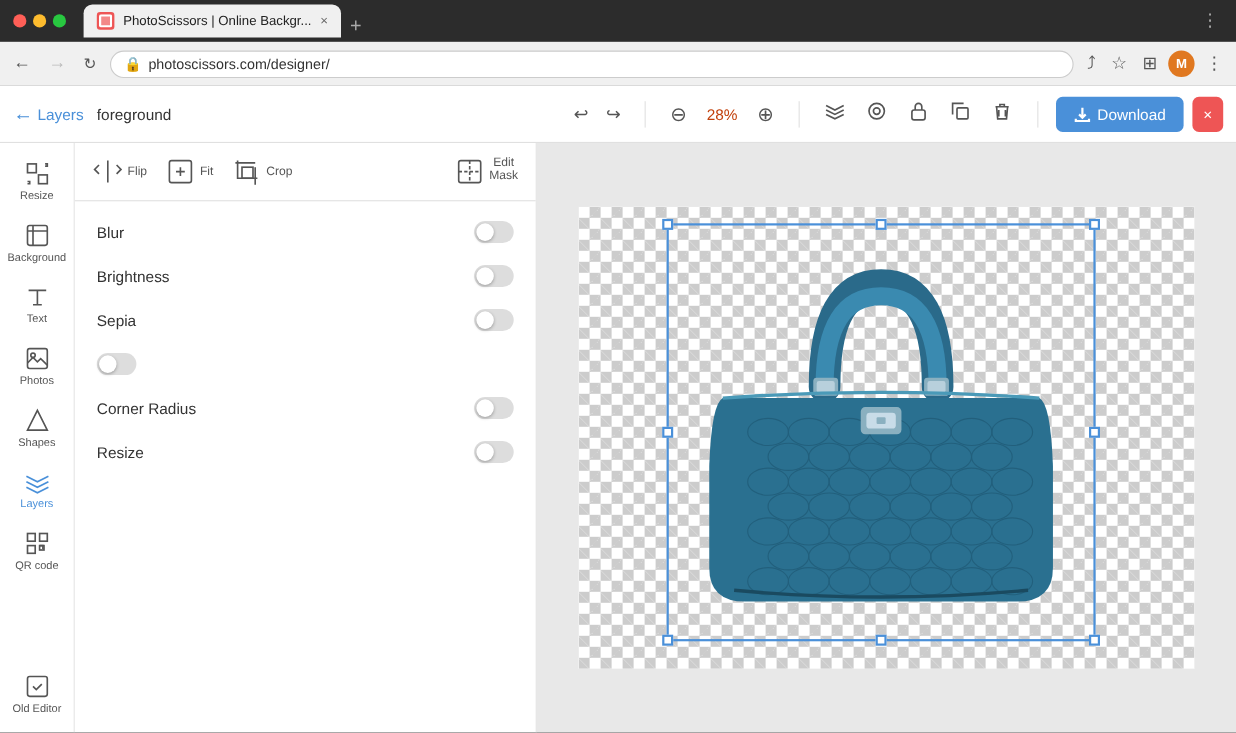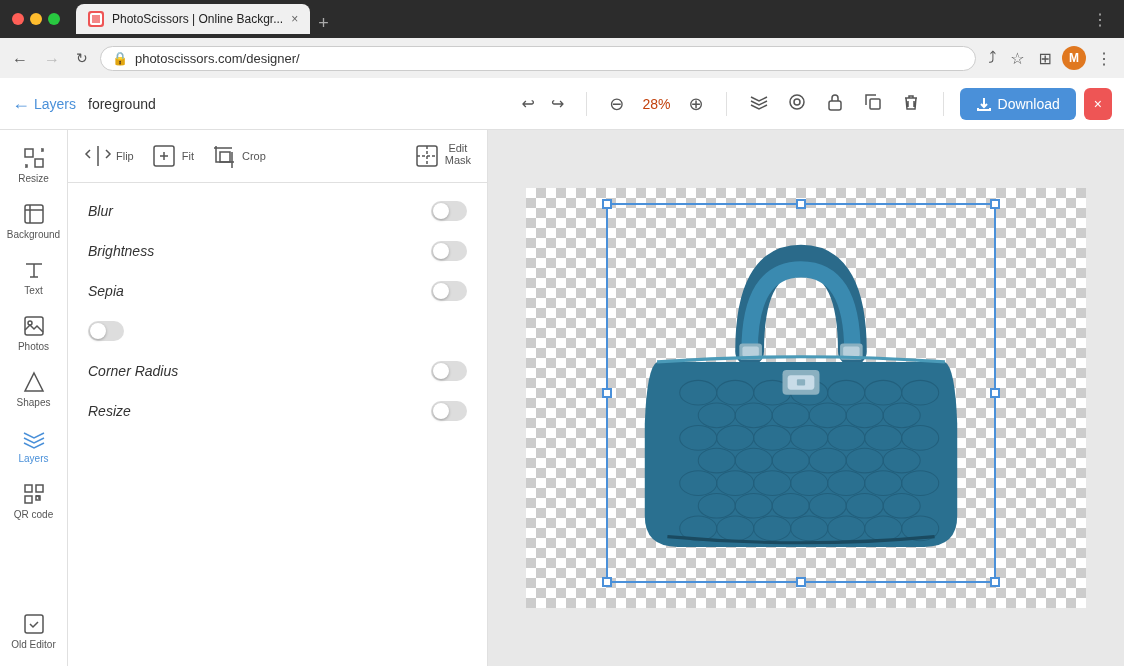--- a/index.html
+++ b/index.html
@@ -60,21 +60,21 @@
     
     .edit-panel { width: 420px; background: white; border-right: 1px solid #e0e0e0; display: flex; flex-direction: column; }
     .edit-tools { display: flex; align-items: center; padding: 12px 16px; gap: 16px; border-bottom: 1px solid #e0e0e0; }
     .tool-item { display: flex; align-items: center; gap: 4px; cursor: pointer; color: #555; }
     .tool-label { font-size: 11px; }
     .edit-mask-btn { margin-left: auto; display: flex; flex-direction: row; align-items: flex-start; gap: 4px; cursor: pointer; color: #555; }
 
     
     .filters { padding: 8px 0; overflow-y: auto; }
     .filter-row { display: flex; align-items: center; padding: 10px 20px; }
-    .filter-label { font-size: 14px; color: #333; flex: 1; font-style: italic; }
+    .filter-label { font-size: 14px; color: #333; flex: 1; }
     .toggle { width: 36px; height: 20px; background: #ddd; border-radius: 10px; cursor: pointer; position: relative; transition: background 0.2s; }
     .toggle-thumb { width: 16px; height: 16px; background: white; border-radius: 50%; position: absolute; top: 2px; left: 2px; transition: left 0.2s; box-shadow: 0 1px 3px rgba(0,0,0,0.3); }
 
     
     .canvas-area { flex: 1; background: #e8e8e8; display: flex; align-items: center; justify-content: center; overflow: hidden; position: relative; }
     .canvas-inner { position: relative; background: white; }
     .checkered-bg { 
       width: 560px; height: 420px;
       background-image: 
         linear-gradient(45deg, #ccc 25%, transparent 25%),

